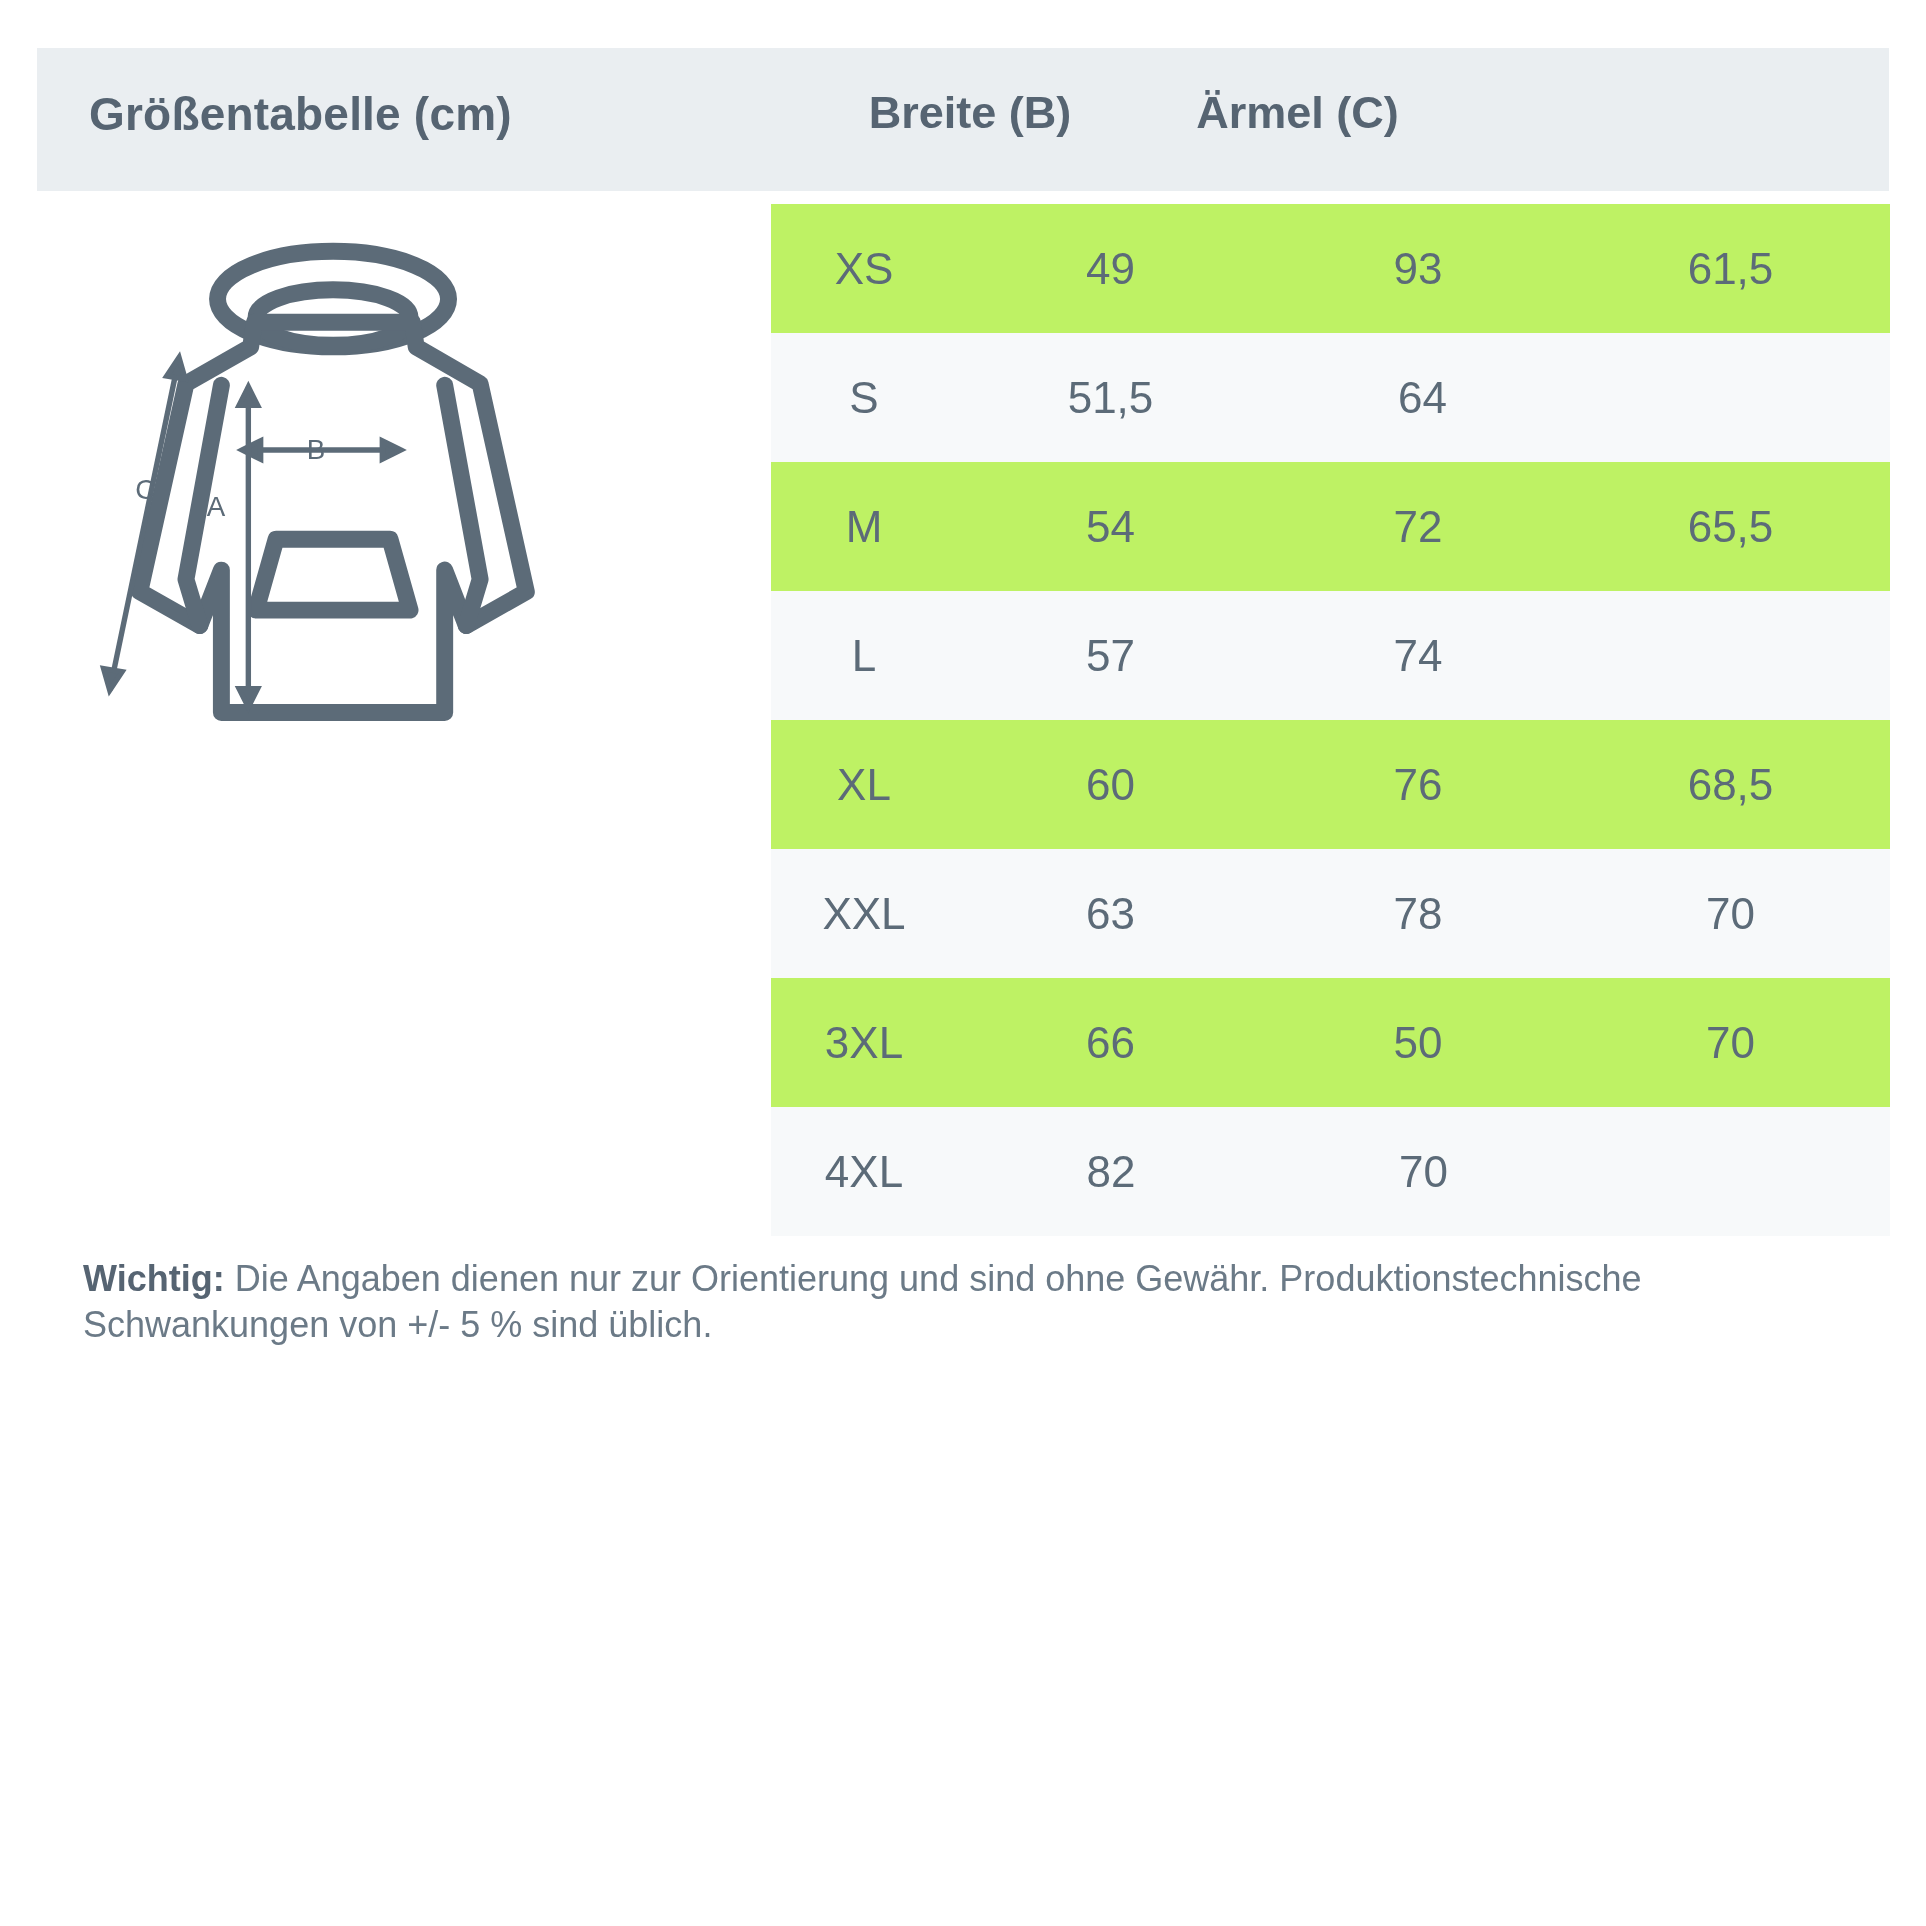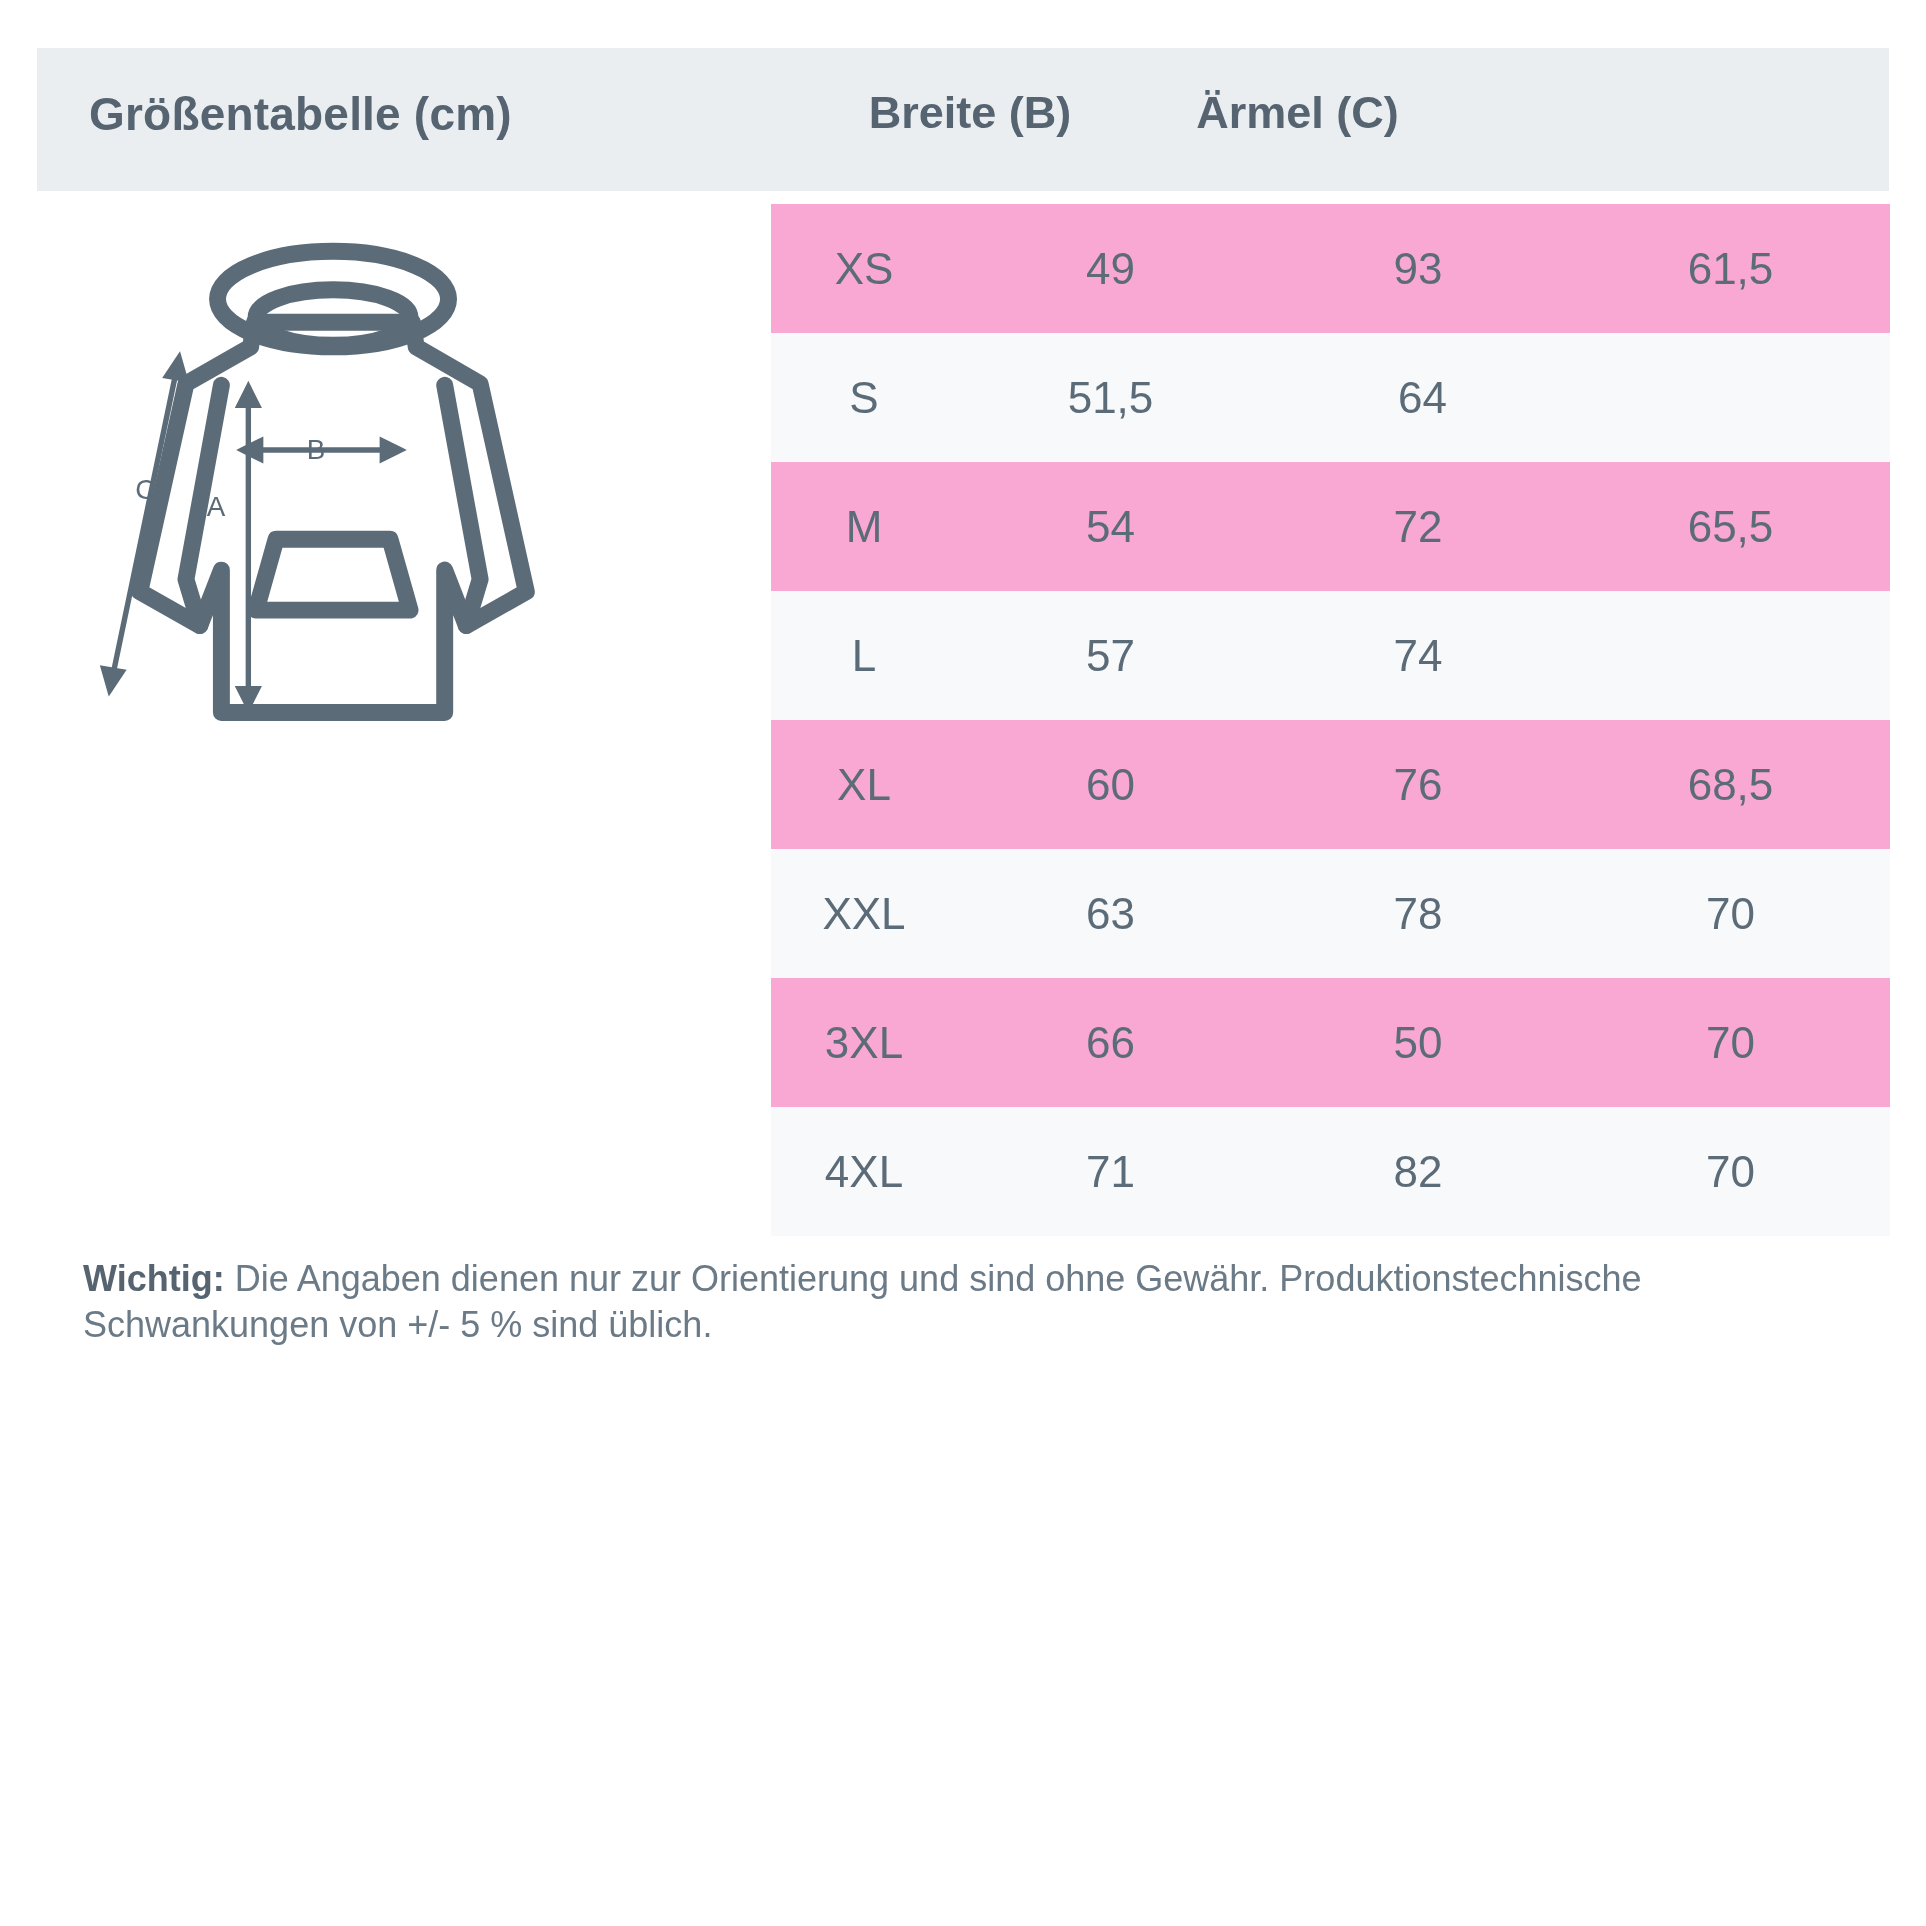--- a/index.html
+++ b/index.html
@@ -65,21 +65,21 @@
   .table {
     position: absolute;
     left: 771px;
     top: 204px;
     width: 1119px;
   }
   .row {
     display: flex;
     align-items: center;
     height: 129px;
-    background: #f9a8d4;
+    background: #bef264;
   }
   .row.alt {
     background: #f7f9fa;
   }
   .cell {
     font-size: 44px;
     color: #5c6b78;
     text-align: center;
     white-space: nowrap;
   }
@@ -219,21 +219,20 @@
 
     <div class="row">
       <div class="cell size">3XL</div>
       <div class="cell width">66</div>
       <div class="cell height">50</div>
       <div class="cell sleeve">70</div>
     </div>
 
     <div class="row alt">
       <div class="cell size">4XL</div>
-      <div class="cell width">71</div>
       <div class="cell height">82</div>
       <div class="cell sleeve">70</div>
     </div>
 
   </div>
 
   <div class="note">
     <b>Wichtig:</b><span> Die Angaben dienen nur zur Orientierung und sind ohne Gewähr. Produktionstechnische Schwankungen von +/- 5 % sind üblich.</span>
   </div>
 

